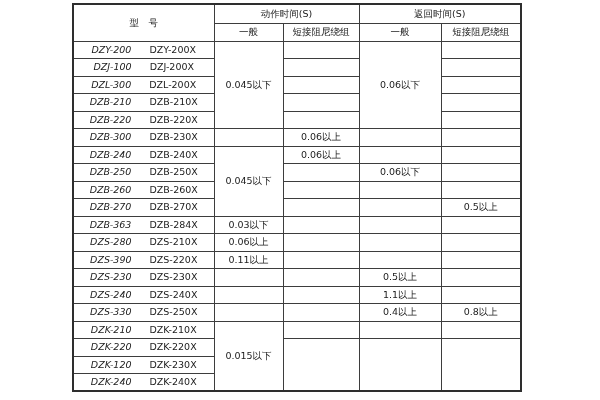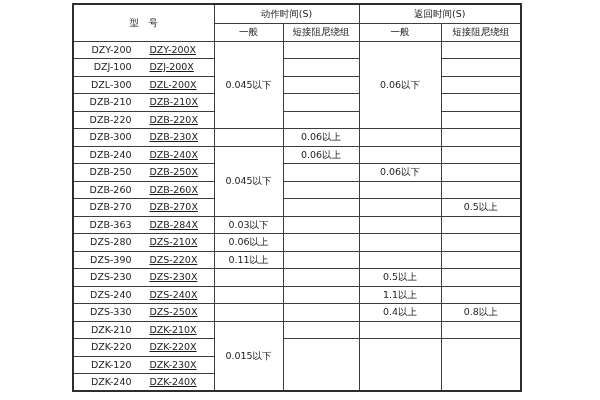--- a/index.html
+++ b/index.html
@@ -19,22 +19,22 @@
     font-size:9.5px;font-weight:normal;
     color:#1b1b1b;
     text-align:center;vertical-align:middle;
     overflow:hidden;white-space:nowrap;
     line-height:1.1;
   }
   tr.hrow1{height:19px;}
   tr.hrow2{height:18px;}
   tr.drow{height:17.5px;}
   th.model-head{white-space:pre;}
-  td.model-cell span.m2{margin-left:18px;text-decoration:underline;}
-  td.model-cell span.m1{margin-left:0;}
+  td.model-cell span.m2{margin-left:18px;}
+  td.model-cell span.m1{margin-left:0;font-style:italic;}
 </style>
 </head>
 <body>
 
 <div class="table-wrap">
 <table class="spec">
   <colgroup>
     <col style="width:141px">
         <col style="width:69px">
         <col style="width:76px">

